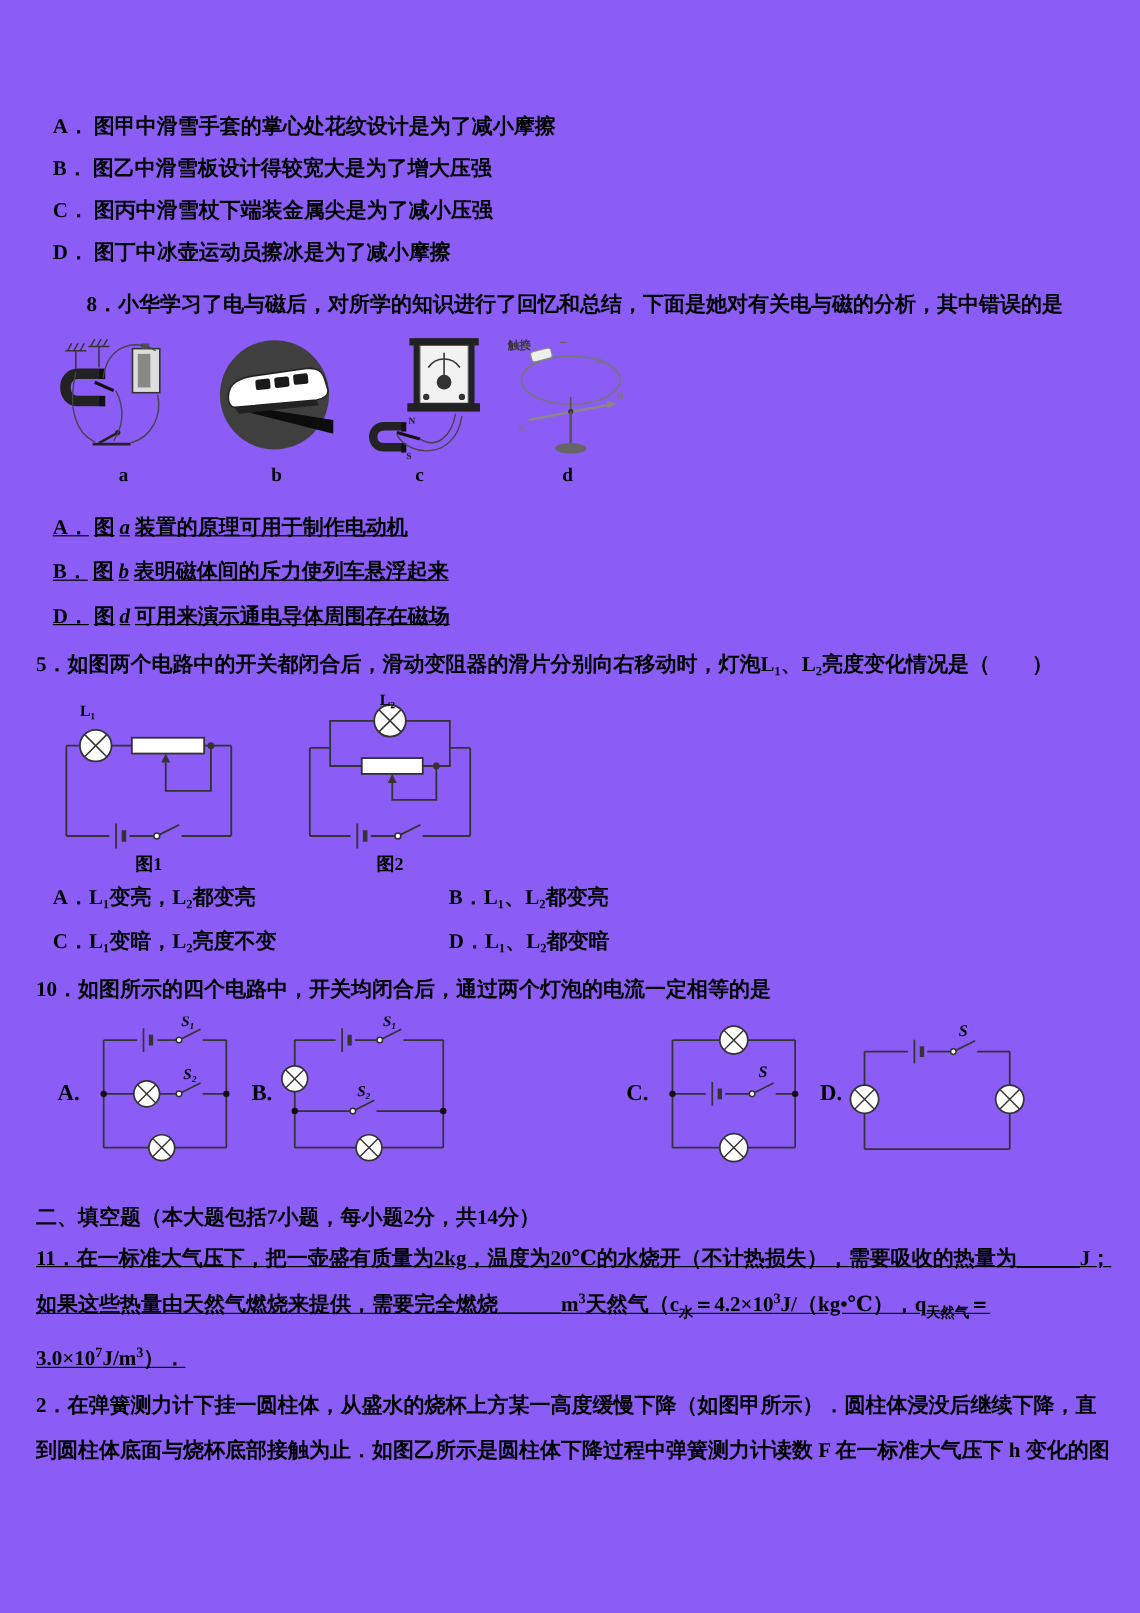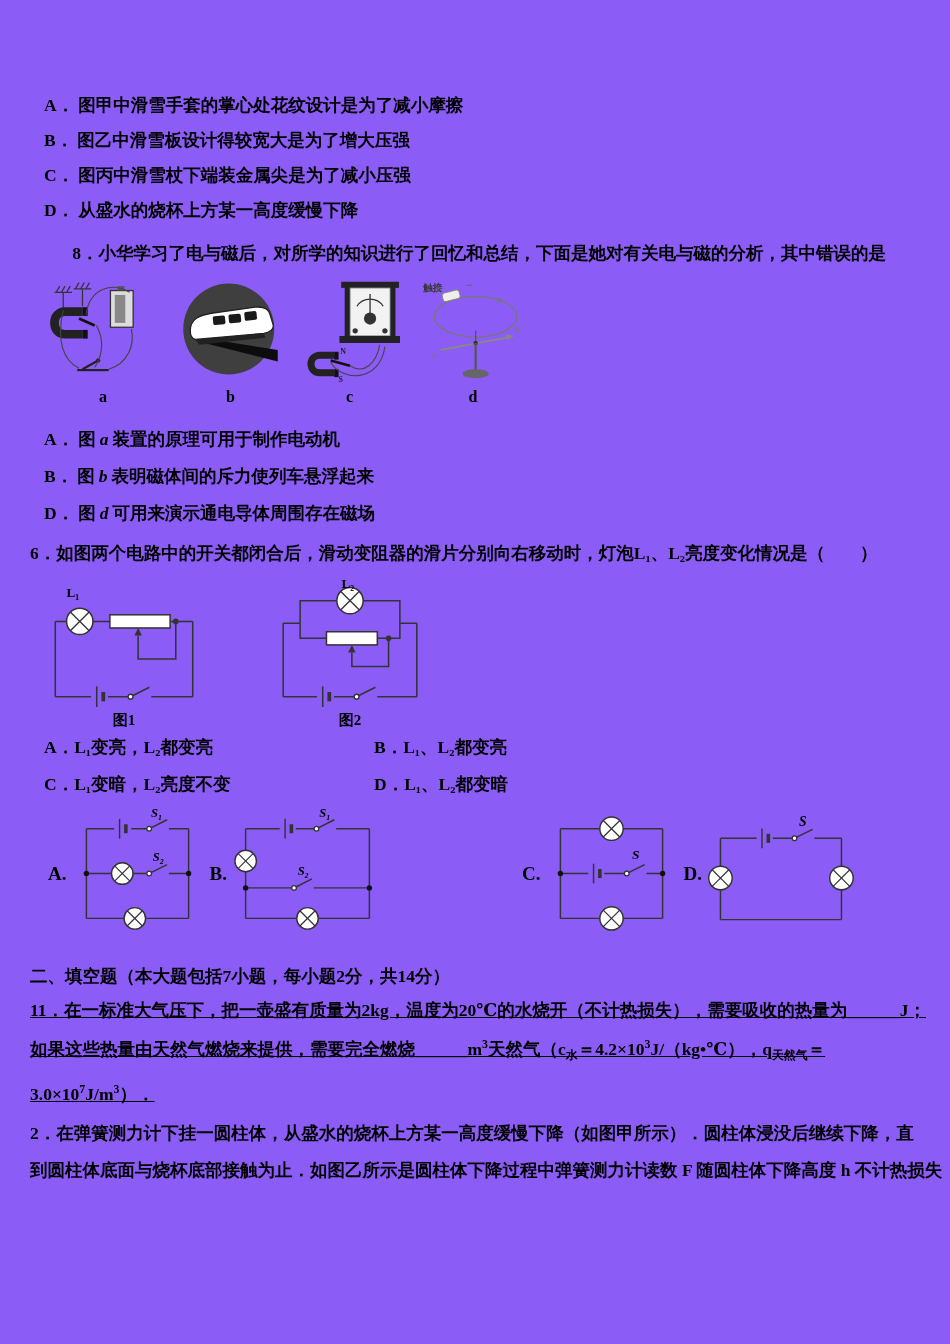--- a/index.html
+++ b/index.html
@@ -17,49 +17,49 @@
   }
   .opt-line{margin-left:14px;line-height:35px;white-space:nowrap;}
   .opt-line .lab{margin-right:4px;}
   .stem{line-height:34px;white-space:nowrap;}
   .it{font-style:italic;margin:0 4px;}
   
   .figs8{display:flex;align-items:flex-end;gap:16px;margin:10px 0 4px 14px;}
   .figbox{display:flex;flex-direction:column;align-items:center;}
   .figcap{font-size:16px;line-height:20px;margin-top:2px;}
   
-  .figs9{display:flex;gap:66px;margin:6px 0 2px 14px;text-align:center;}
+  .figs9{display:flex;gap:41px;margin:6px 0 2px 14px;text-align:center;}
   
   .q9grid{display:grid;grid-template-columns:330px auto;margin-left:14px;line-height:37px;}
   
   .q10row{display:flex;align-items:center;margin:6px 0 2px 14px;}
   .cirlab{font-size:19px;margin:0 4px;}
   .gapC{margin-left:138px;}
   svg{display:block;}
   svg text{font-family:"Liberation Serif","DejaVu Serif",serif;}
   .section-head{margin-top:20px;line-height:34px;font-family:Liberation Serif, serif;}
   .fill{line-height:34px;white-space:nowrap;text-decoration:underline;}
   .fill2{line-height:37px;white-space:nowrap;}
   sub{font-size:68%;}
   sup{font-size:68%;}
   .blank{letter-spacing:0;}
   .mt8{margin-top:8px;text-align:center;}
-  .mt14{margin-top:14px;}
+  .mt14{margin-top:14px;text-decoration:underline;}
   .mt4{margin-top:4px;}
 </style>
 </head>
 <body>
 
 <div class="page">
 
   <div>
     <div class="opt-line"><span class="lab">A．</span><span>图甲中滑雪手套的掌心处花纹设计是为了减小摩擦</span></div>
     <div class="opt-line"><span class="lab">B．</span><span>图乙中滑雪板设计得较宽大是为了增大压强</span></div>
     <div class="opt-line"><span class="lab">C．</span><span>图丙中滑雪杖下端装金属尖是为了减小压强</span></div>
-    <div class="opt-line"><span class="lab">D．</span><span>从盛水的烧杯上方某一高度缓慢下降</span></div>
+    <div class="opt-line"><span class="lab">D．</span><span>图丁中冰壶运动员擦冰是为了减小摩擦</span></div>
   </div>
 
   <div class="stem mt8">8．小华学习了电与磁后，对所学的知识进行了回忆和总结，下面是她对有关电与磁的分析，其中错误的是</div>
 
   <div class="figs8">
 
     <div class="figbox">
       <svg width="118" height="105" viewBox="0 0 135 120">
         <g stroke="#333" stroke-width="1.4" fill="none">
           <path d="M12,14 H32 M14,14 L18,7 M20,14 L24,7 M26,14 L30,7 M22,14 V34"></path>
@@ -149,21 +149,21 @@
       <div class="figcap">d</div>
     </div>
   </div>
 
   <div class="mt14">
     <div class="opt-line" style="line-height:37px"><span class="lab">A．</span><span>图</span><span class="it">a</span><span>装置的原理可用于制作电动机</span></div>
     <div class="opt-line" style="line-height:37px"><span class="lab">B．</span><span>图</span><span class="it">b</span><span>表明磁体间的斥力使列车悬浮起来</span></div>
     <div class="opt-line" style="line-height:37px"><span class="lab">D．</span><span>图</span><span class="it">d</span><span>可用来演示通电导体周围存在磁场</span></div>
   </div>
 
-  <div class="stem mt4">6．如图两个电路中的开关都闭合后，滑动变阻器的滑片分别向右移动时，灯泡L₁、L₂亮度变化情况是（　　）</div>
+  <div class="stem mt4">5．如图两个电路中的开关都闭合后，滑动变阻器的滑片分别向右移动时，灯泡L₁、L₂亮度变化情况是（　　）</div>
 
   <div class="figs9">
 
     <svg width="160" height="151" viewBox="0 0 170 160">
       <g stroke="#333" stroke-width="1.6" fill="none">
         <path d="M12,48 H70 M134,48 H158 M12,48 V128 M158,48 V128 M12,128 H50 M68,128 H90 M114,128 H158"></path>
         <rect x="70" y="41" width="64" height="14" fill="#fff"></rect>
         <path d="M100,63 V88 H140 V48"></path>
       </g>
       <polygon points="96,63 104,63 100,55" fill="#333"></polygon>
@@ -213,20 +213,21 @@
     </svg>
   </div>
 
   <div class="q9grid">
     <div><span class="lab">A．</span><span>L₁变亮，L₂都变亮</span></div>
     <div><span class="lab">B．</span><span>L₁、L₂都变亮</span></div>
     <div><span class="lab">C．</span><span>L₁变暗，L₂亮度不变</span></div>
     <div><span class="lab">D．</span><span>L₁、L₂都变暗</span></div>
   </div>
 
+  <div class="stem mt4">10．如图所示的四个电路中，开关均闭合后，通过两个灯泡的电流一定相等的是</div>
 
   <div class="q10row">
     <span class="cirlab">A.</span>
 
     <svg width="135" height="130" viewBox="0 0 150 145">
       <g stroke="#333" stroke-width="1.6" fill="none">
         <path d="M18,22 H49 M68,22 H86 M110,22 H132 M18,22 V122 M132,22 V122 M18,122 H132 M18,72 H86 M110,72 H132"></path>
       </g>
       <g stroke="#333">
         <line x1="55" y1="11" x2="55" y2="33" stroke-width="1.6"></line>
@@ -347,16 +348,16 @@
   <div class="section-head">二、填空题（本大题包括7小题，每小题2分，共14分）</div>
 
   <div>
     <div class="fill"><span>11．在一标准大气压下，把一壶盛有质量为2kg，温度为20℃的水烧开（不计热损失），需要吸收的热量为</span><span class="blank">______</span><span>J；</span></div>
     <div class="fill"><span>如果这些热量由天然气燃烧来提供，需要完全燃烧</span><span class="blank">______</span><span>m</span><sup>3</sup><span>天然气（c</span><sub>水</sub><span>＝4.2×10</span><sup>3</sup><span>J/（kg•℃），q</span><sub>天然气</sub><span>＝</span></div>
     <div class="fill"><span>3.0×10</span><sup>7</sup><span>J/m</span><sup>3</sup><span>）．</span></div>
   </div>
 
   <div class="mt4">
     <div class="fill2">2．在弹簧测力计下挂一圆柱体，从盛水的烧杯上方某一高度缓慢下降（如图甲所示）．圆柱体浸没后继续下降，直</div>
-    <div class="fill2">到圆柱体底面与烧杯底部接触为止．如图乙所示是圆柱体下降过程中弹簧测力计读数 F 随圆柱体下降高度 h 不计热损失</div>
+    <div class="fill2">到圆柱体底面与烧杯底部接触为止．如图乙所示是圆柱体下降过程中弹簧测力计读数 F 在一标准大气压下 h 变化的图</div>
   </div>
 
 </div>
 
 </body></html>

